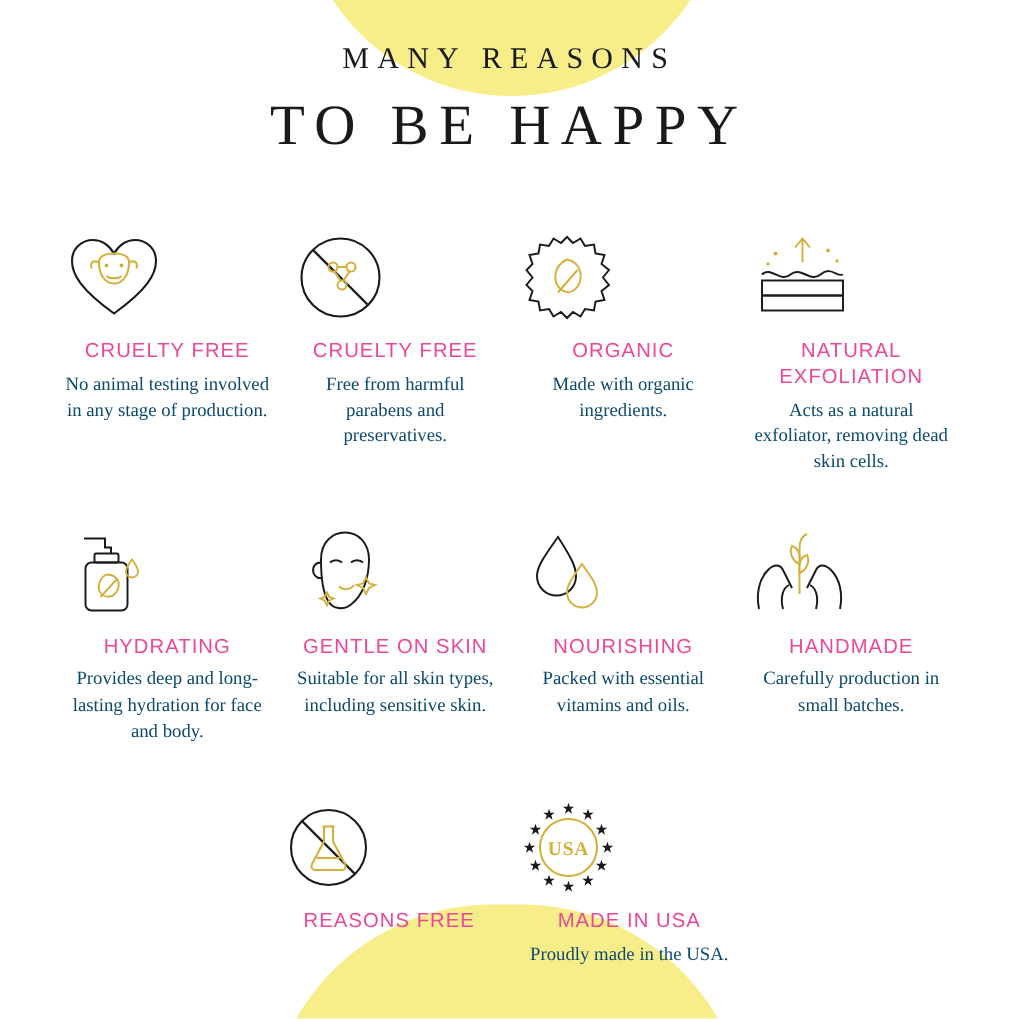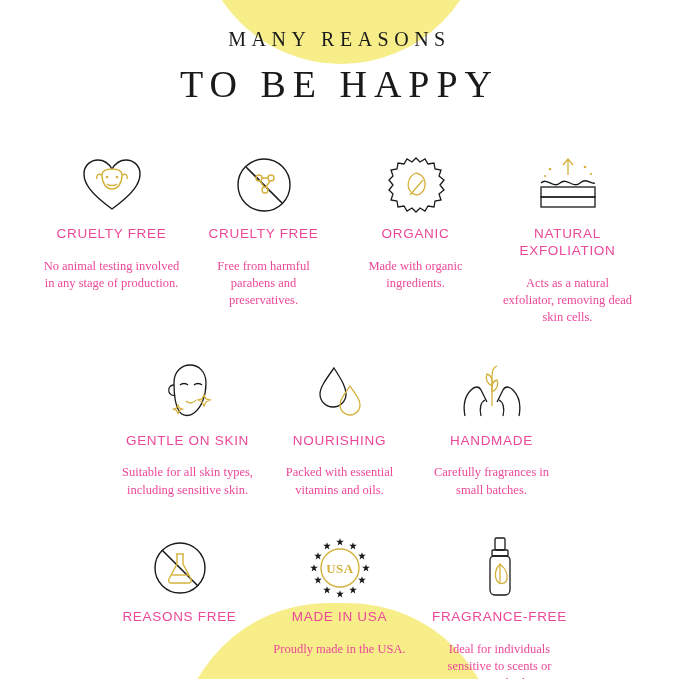--- a/index.html
+++ b/index.html
@@ -78,37 +78,37 @@
     width: 152px;
     padding: 0 8px;
     box-sizing: border-box;
     text-align: center;
     margin-bottom: 10px;
   }
   .icon-wrap {
     height: 74px;
     display: flex;
     align-items: center;
-    justify-content: center;
+    justify-content: flex-start;
   }
   .feature-title {
     color: #ec4899;
     font-family: Liberation Sans, sans-serif;
     font-size: 13.5px;
     letter-spacing: 0.7px;
     line-height: 1.25;
     margin-top: 4px;
     font-weight: 400;
   }
   .feature-desc {
-    color: #ec4899;
+    color: #0c4a6e;
     font-family: "Liberation Serif", serif;
     font-size: 12.5px;
     line-height: 1.38;
-    margin-top: 15px;
+    margin-top: 5px;
   }
   .row-3 {
     margin-top: 22px;
   }
   .row-3 .cell {
     width: 160px;
   }
   svg { display: block; }
 </style>
 </head>
@@ -193,20 +193,37 @@
           </svg>
         </div>
         <div class="feature-title">NATURAL EXFOLIATION</div>
         <div class="feature-desc">Acts as a natural exfoliator, removing dead skin cells.</div>
       </div>
 
     </div>
 
     <div class="row row-2" style="margin-top:18px;">
 
+      <div class="cell">
+        <div class="icon-wrap">
+          <svg width="54" height="62" viewBox="0 0 54 62" fill="none" stroke="#1a1a1a" stroke-width="1.3">
+            <path d="M16 8 L26 8 L26 14 L30 14 L30 18"></path>
+            <path d="M16 8 L12 8"></path>
+            <rect x="19" y="18" width="16" height="6" rx="1"></rect>
+            <rect x="13" y="24" width="28" height="32" rx="4"></rect>
+            <g stroke="#d4b13c">
+              <path d="M27 32 C21 35 20 43 25 46 C31 49 36 43 35 37 C34 34 31 32 27 32 Z"></path>
+              <path d="M23 47 L34 35"></path>
+              <path d="M44 22 C41 26 40 28 40 30 C40 32.5 42 34 44 34 C46 34 48 32.5 48 30 C48 28 47 26 44 22 Z"></path>
+            </g>
+          </svg>
+        </div>
+        <div class="feature-title">HYDRATING</div>
+        <div class="feature-desc">Provides deep and long-lasting hydration for face and body.</div>
+      </div>
 
       <div class="cell">
         <div class="icon-wrap">
           <svg width="64" height="62" viewBox="0 0 64 62" fill="none" stroke="#1a1a1a" stroke-width="1.3">
             <path d="M18 22 C18 10 26 4 34 4 C43 4 50 11 50 22 C50 34 46 46 38 52 C33 56 26 55 23 50 C19 44 18 32 18 22 Z"></path>
             <path d="M18 24 C14 24 12 27 13 31 C14 34 17 35 19 34"></path>
             <path d="M24 24 C26 22 30 22 32 24"></path>
             <path d="M38 24 C40 22 44 22 46 24"></path>
             <path d="M30 40 C33 43 38 42 40 39" stroke="#d4b13c"></path>
             <g stroke="#d4b13c">
@@ -239,21 +256,21 @@
             <path d="M44 54 C46 46 44 40 40 38"></path>
             <g stroke="#d4b13c">
               <path d="M33 44 L33 14"></path>
               <path d="M33 24 C28 22 26 16 28 12 C32 13 34 18 33 24 Z"></path>
               <path d="M33 30 C38 28 40 22 38 18 C34 19 32 24 33 30 Z"></path>
               <path d="M33 14 C33 8 35 5 38 4"></path>
             </g>
           </svg>
         </div>
         <div class="feature-title">HANDMADE</div>
-        <div class="feature-desc">Carefully fragrances in small batches.</div>
+        <div class="feature-desc">Carefully production in small batches.</div>
       </div>
 
     </div>
 
     <div class="row row-3">
 
       <div class="cell">
         <div class="icon-wrap">
           <svg width="62" height="62" viewBox="0 0 62 62" fill="none" stroke="#1a1a1a" stroke-width="1.4">
             <circle cx="31" cy="31" r="25"></circle>
@@ -310,32 +327,17 @@
               <g transform="translate(18,9) scale(0.38)">
                   <path d="M0 -10 L2.4 -3 L10 -3 L4 1.5 L6.2 9 L0 4.5 L-6.2 9 L-4 1.5 L-10 -3 L-2.4 -3 Z"></path>
                 </g>
             </g>
           </svg>
         </div>
         <div class="feature-title">MADE IN USA</div>
         <div class="feature-desc">Proudly made in the USA.</div>
       </div>
 
-      <div class="cell">
-        <div class="icon-wrap">
-          <svg width="48" height="64" viewBox="0 0 48 64" fill="none" stroke="#1a1a1a" stroke-width="1.3">
-            <rect x="19" y="2" width="10" height="12" rx="1.5"></rect>
-            <rect x="16" y="14" width="16" height="6" rx="1"></rect>
-            <path d="M14 24 C14 21.8 15.8 20 18 20 L30 20 C32.2 20 34 21.8 34 24 L34 54 C34 57 31.8 59 29 59 L19 59 C16.2 59 14 57 14 54 Z"></path>
-            <g stroke="#d4b13c">
-              <path d="M24 28 C19 33 18 40 21 45 C24 49 30 48 31 43 C32 38 29 32 24 28 Z"></path>
-              <path d="M24 28 L24 46"></path>
-            </g>
-          </svg>
-        </div>
-        <div class="feature-title">FRAGRANCE-FREE</div>
-        <div class="feature-desc">Ideal for individuals sensitive to scents or essential oils.</div>
-      </div>
 
     </div>
 
   </div>
 </div>
 
 </body></html>

